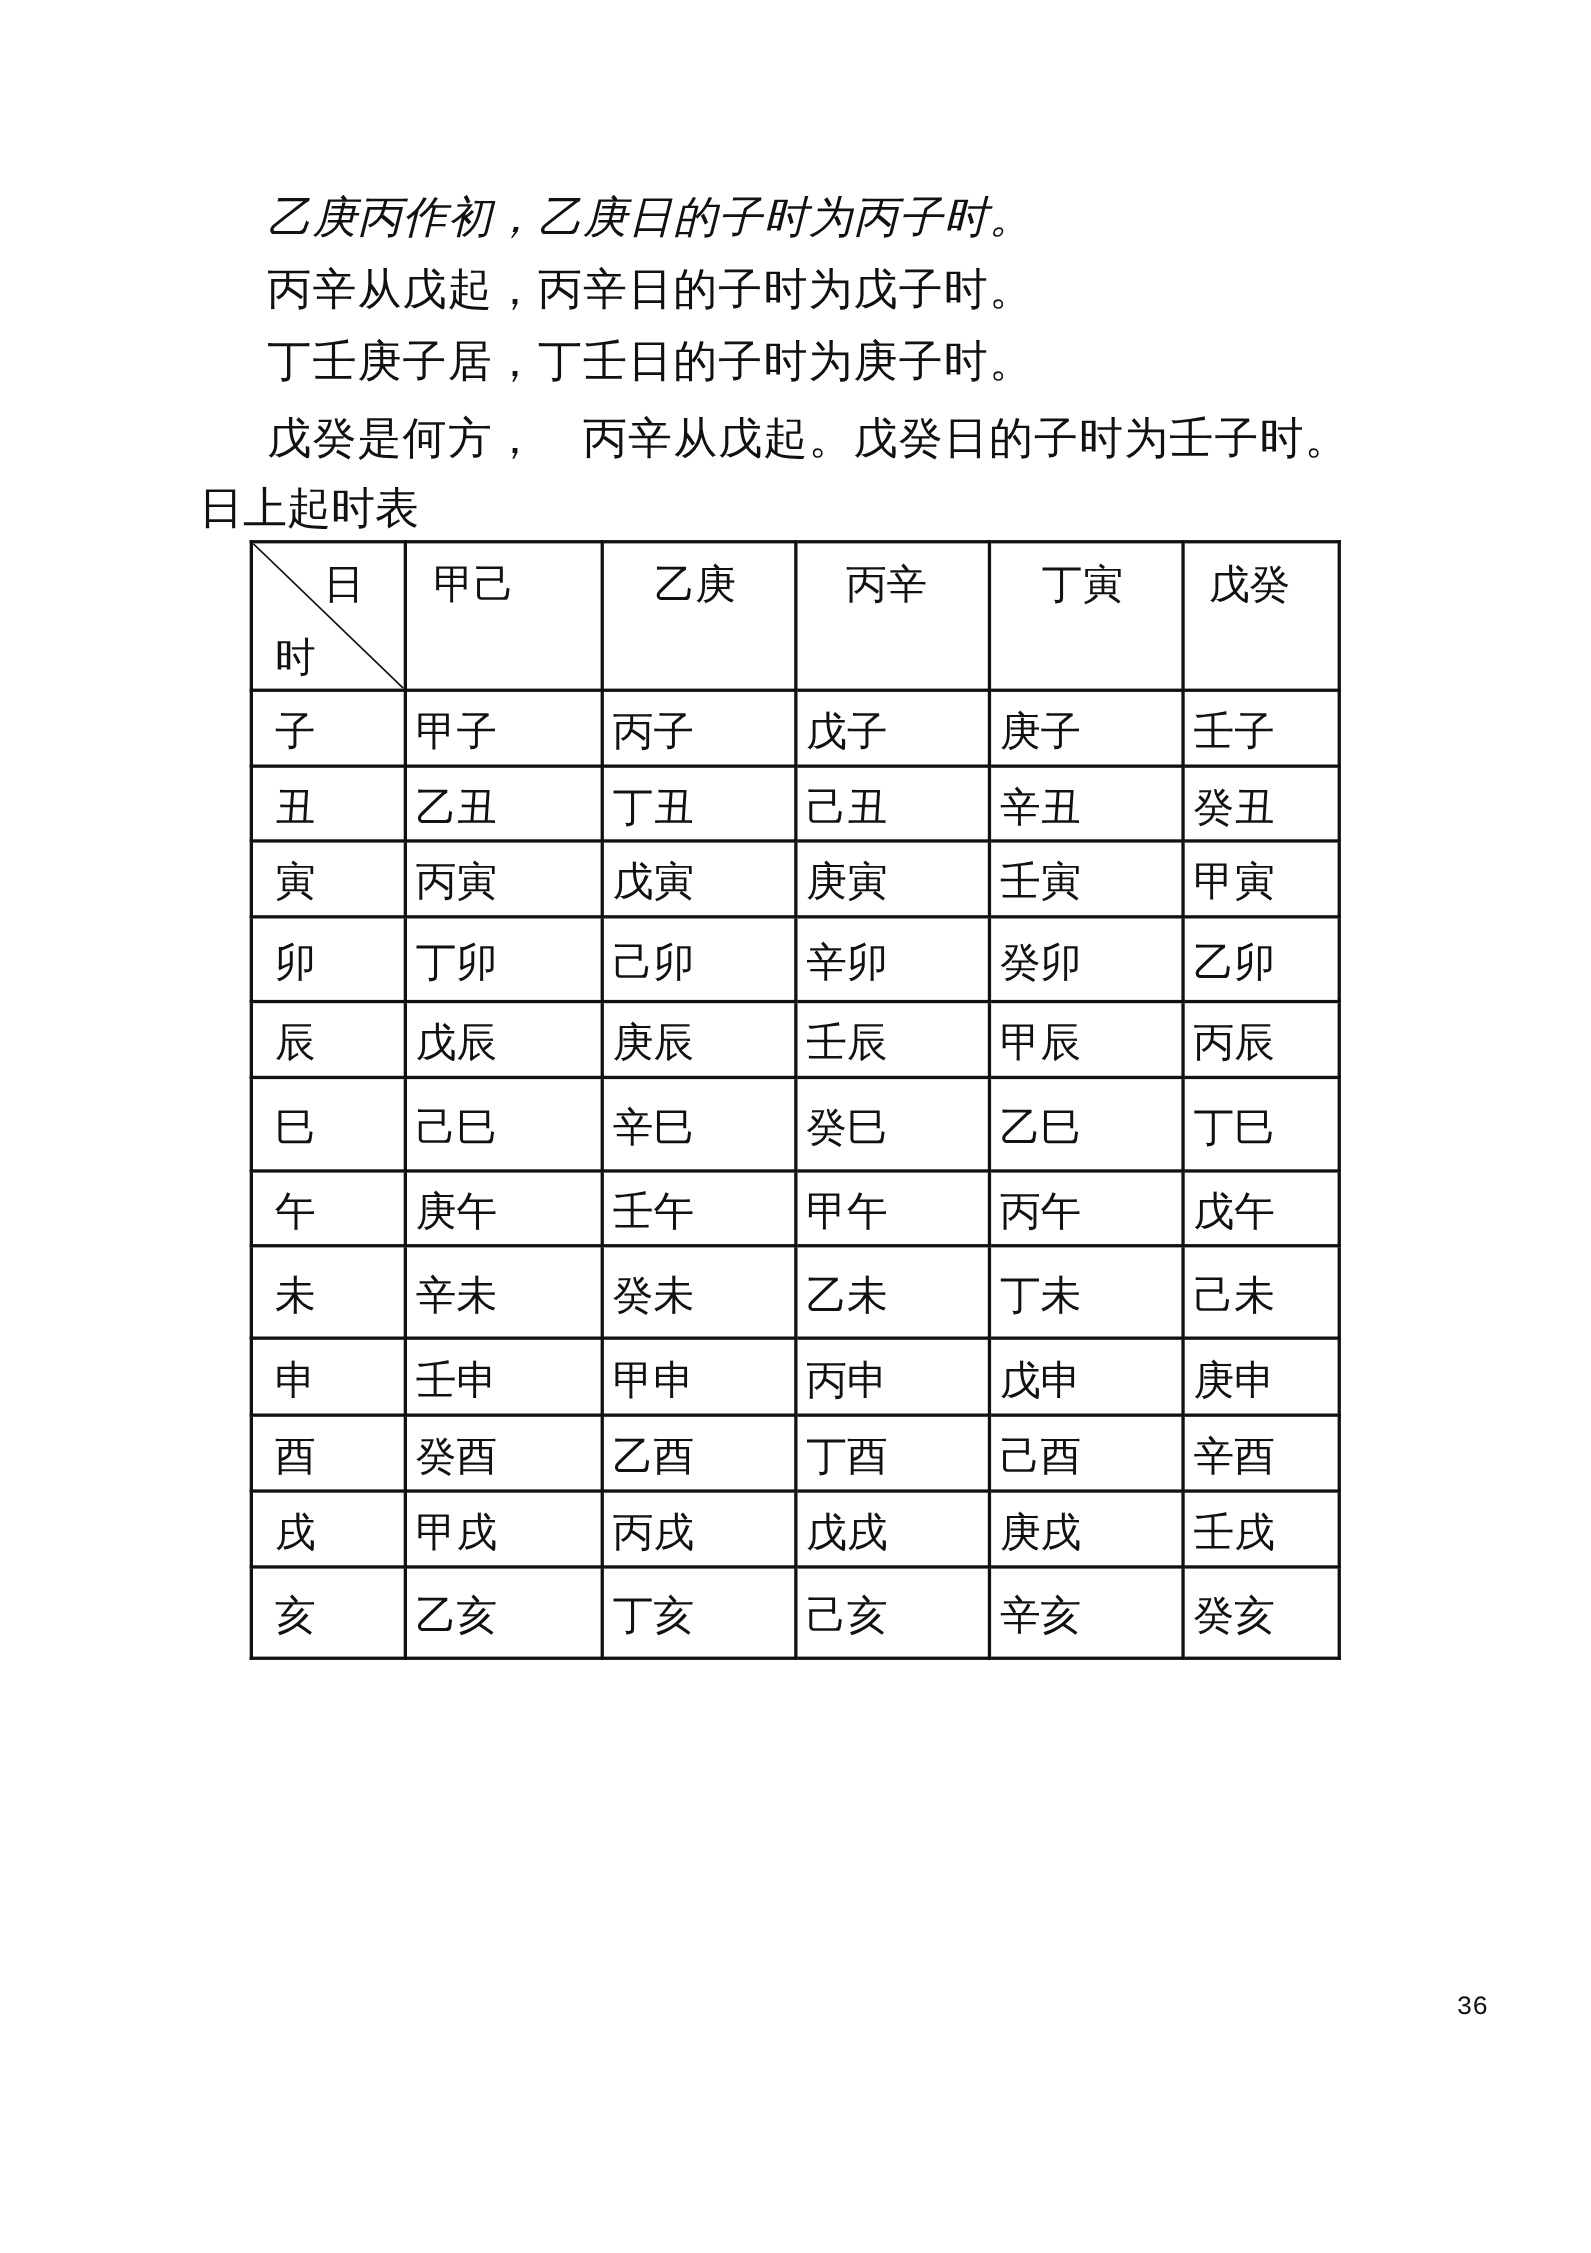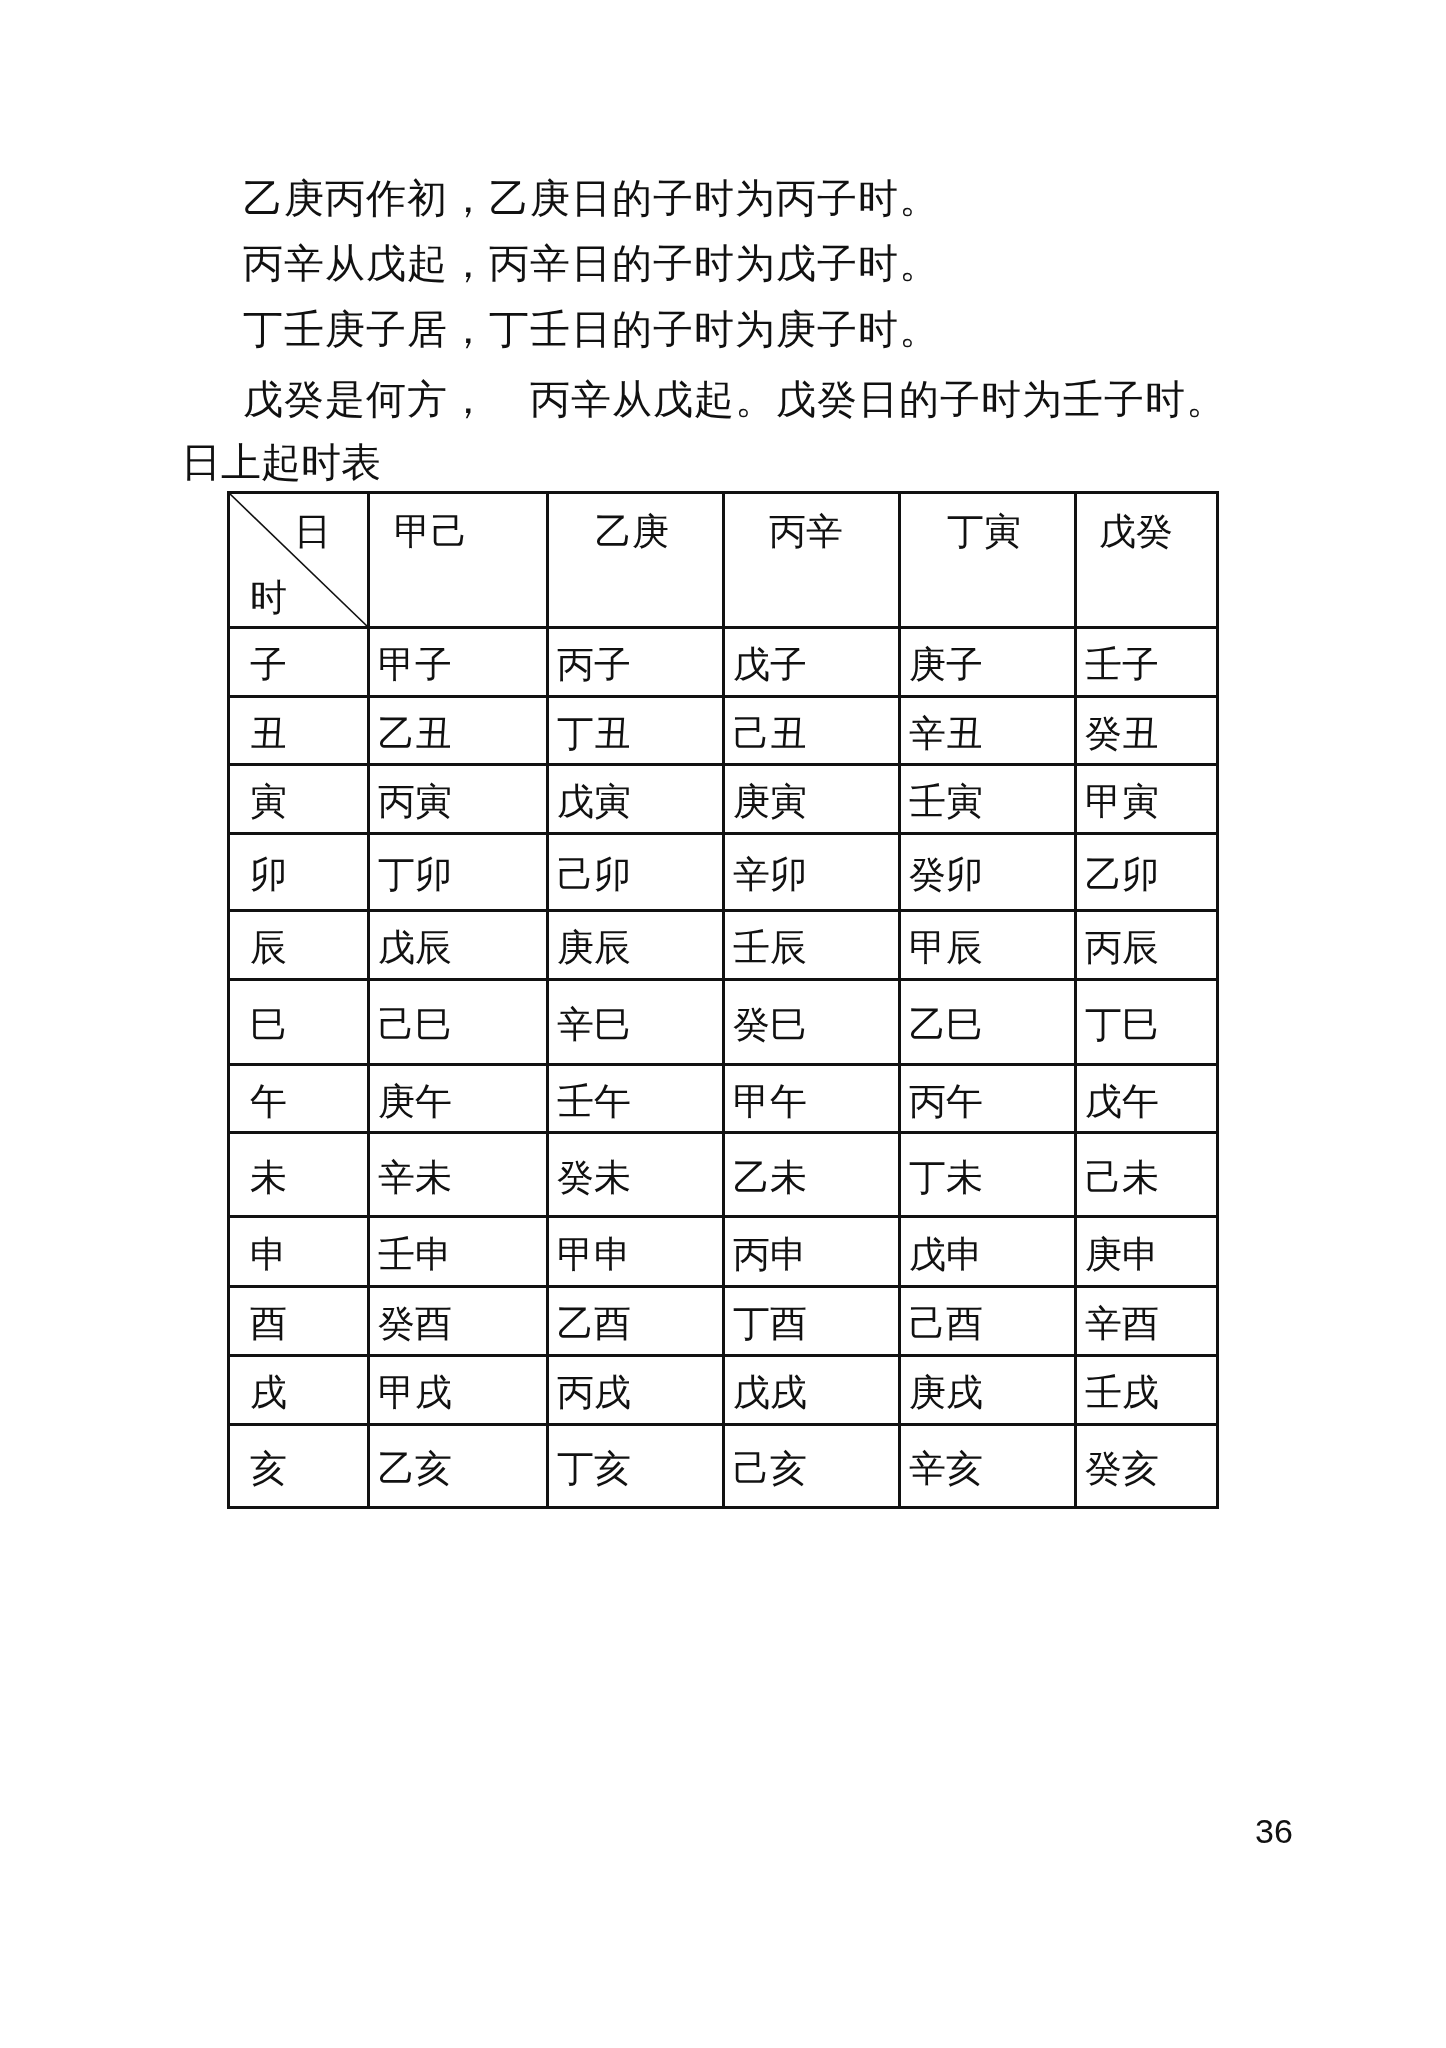--- a/index.html
+++ b/index.html
@@ -10,26 +10,26 @@
   table.tbl { position:absolute; left:227px; top:491px; border-collapse:collapse; table-layout:fixed; }
   table.tbl td { border:3px solid #111; padding:0; vertical-align:middle; font-size:37px; line-height:40px; white-space:nowrap; position:relative; }
   table.tbl td.cell { padding-left:8px; padding-top:6px; }
   table.tbl td.rowhead { padding-left:20px; padding-top:6px; }
   table.tbl tr.head td { vertical-align:top; }
   table.tbl tr.head td.colhead { padding-top:18px; }
   .corner { position:relative; }
   .corner svg { position:absolute; left:0; top:0; width:100%; height:100%; }
   .corner .day { position:absolute; right:36px; top:18px; }
   .corner .hour { position:absolute; left:20px; bottom:8px; }
-  .pagenum { position:absolute; left:1255px; top:1812px; font-size:34px; font-family:Liberation Sans, sans-serif; }
+  .pagenum { position:absolute; left:1324px; top:1812px; font-size:24px; font-family:Liberation Mono, monospace; }
 </style>
 </head>
 <body>
 
-<div class="line" style="top:174px;">乙庚丙作初，乙庚日的子时为丙子时。</div>
+<div class="line" style="top:174px;font-style:italic;">乙庚丙作初，乙庚日的子时为丙子时。</div>
 <div class="line" style="top:239px;text-align:right;">丙辛从戊起，丙辛日的子时为戊子时。</div>
 <div class="line" style="top:305px;text-align:center;">丁壬庚子居，丁壬日的子时为庚子时。</div>
 <div class="line" style="top:375px;">戊癸是何方，　丙辛从戊起。戊癸日的子时为壬子时。</div>
 
 <div class="caption">日上起时表</div>
 
 <table class="tbl">
   <colgroup>
     <col style="width:140px">
       <col style="width:179px">

